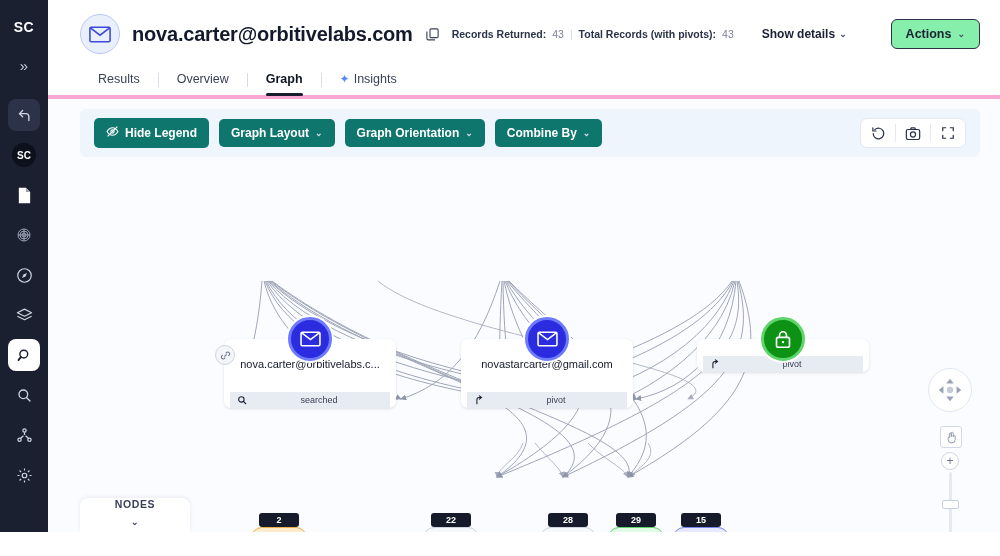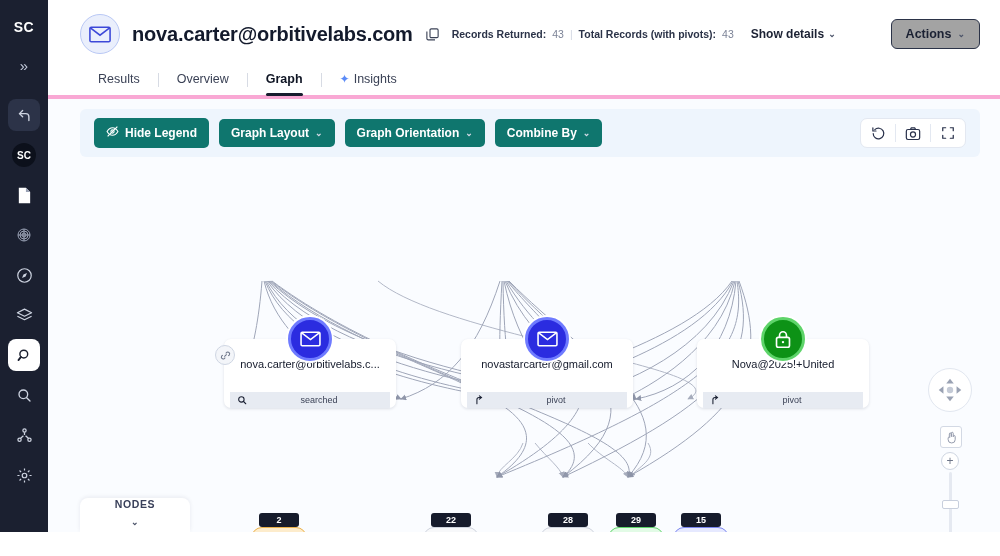--- a/index.html
+++ b/index.html
@@ -47,24 +47,24 @@
     width:40px;height:40px;border-radius:50%;
     background:#eaeffc;border:1.5px solid #b9c8f5;
     display:flex;align-items:center;justify-content:center;flex:0 0 40px;
   }
   .title-text { font-size:20px; font-weight:700; color:#131a2c; letter-spacing:-.2px; white-space:nowrap;}
   .copy-ic { color:#3b4256; display:flex; align-items:center;}
   .meta { display:flex; align-items:center; gap:6px; font-size:10.5px; color:#2b3348; white-space:nowrap;}
   .meta b { font-weight:700; }
   .meta .num { color:#7b8296; }
   .meta .sep { color:#d2d7e2; }
-  .show-details { font-size:12px; font-weight:700; color:#1b2133; display:flex; align-items:center; gap:4px; white-space:nowrap; margin-left:5px;}
+  .show-details { font-size:12px; font-weight:700; color:#1b2133; display:flex; align-items:center; gap:4px; white-space:nowrap; margin-left:16px;}
   .spacer { flex:1; }
   .actions-btn {
-    border:1px solid #2b3348; border-radius:6px; background:#a3a3a3;
+    border:1px solid #2b3348; border-radius:6px; background:#86efac;
     padding:7px 14px; font-size:12.5px; font-weight:700; color:#1b2133;
     display:flex; align-items:center; gap:6px; white-space:nowrap;
   }
   .caret { font-size:9px; color:#4a5268; }
 
   
   .tabs { display:flex; align-items:center; gap:0; padding:10px 0 0 32px; border-bottom:4px solid #f9a8d4;}
   .tab { padding:8px 18px 9px; font-size:12.5px; color:#3b4256; position:relative; white-space:nowrap;}
   .tab.active { font-weight:700; color:#0f1524; }
   .tab.active:after {
@@ -420,21 +420,20 @@
         <div class="circle blue">
           <svg width="21" height="16" viewBox="0 0 24 18" fill="none" stroke="#ffffff" stroke-width="1.8">
               <rect x="1.2" y="1.2" width="21.6" height="15.6" rx="1.4"></rect>
               <path d="M1.6 1.8 12 9.6 22.4 1.8"></path>
             </svg>
         </div>
       </div>
 
       <div class="topnode" style="left:649px; top:218px;">
         <div class="card">
-          <div class="lbl">Nova@2025!+United</div>
           <div class="foot">
             <span class="ft-ic">
               <svg width="10" height="10" viewBox="0 0 24 24" fill="none" stroke="currentColor" stroke-width="2.6" stroke-linecap="round">
                   <path d="M7 21V11a5 5 0 0 1 5-5h5"></path>
                   <path d="M13 2l5 4-5 4"></path>
                 </svg>
             </span>
             <span class="ft-txt">pivot</span>
           </div>
         </div>

